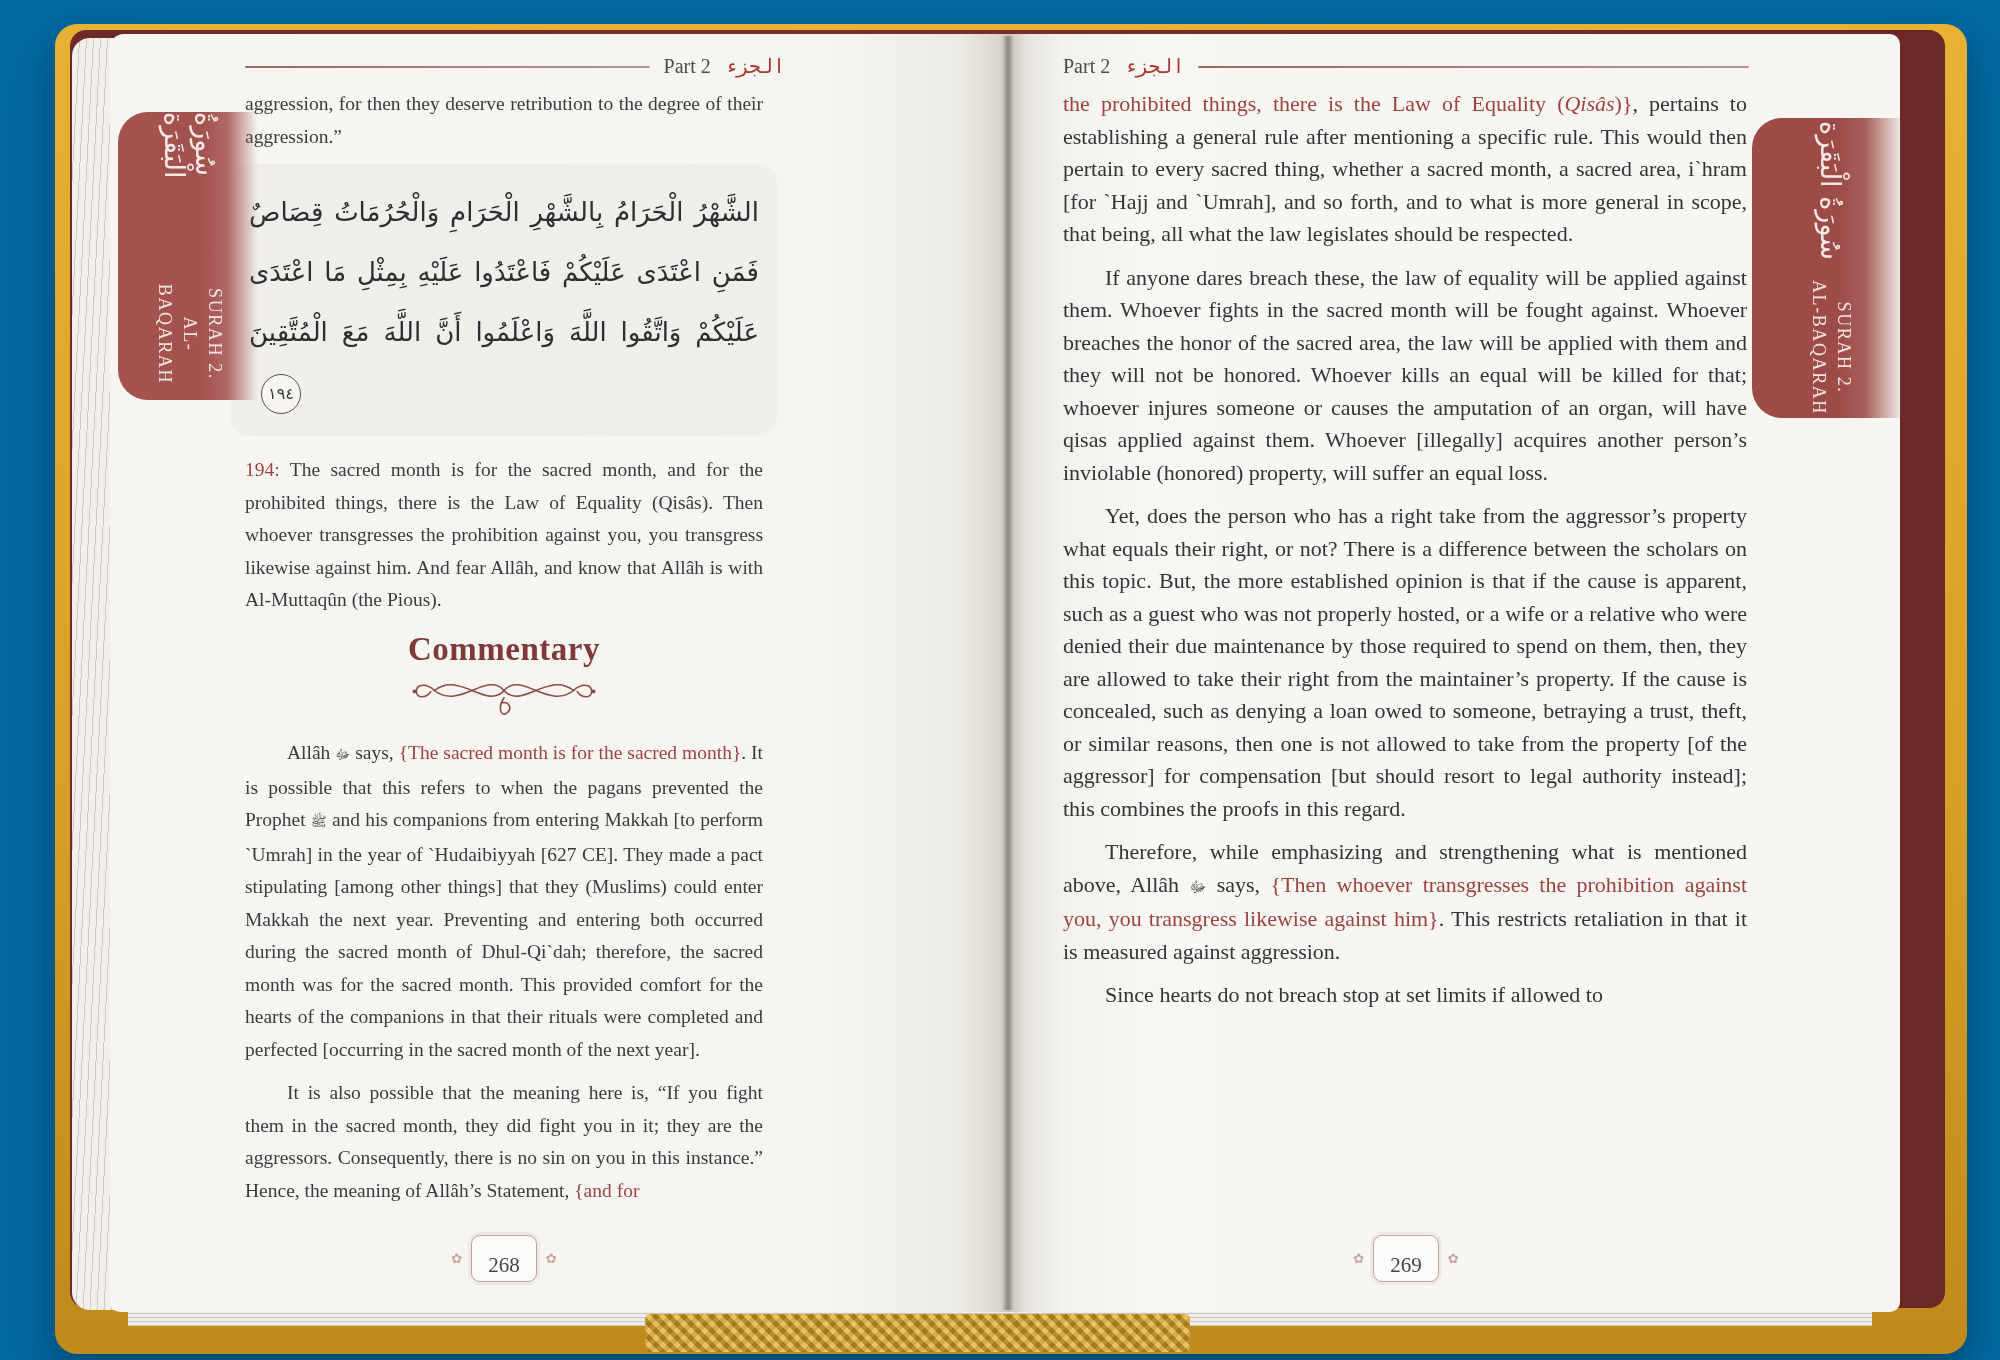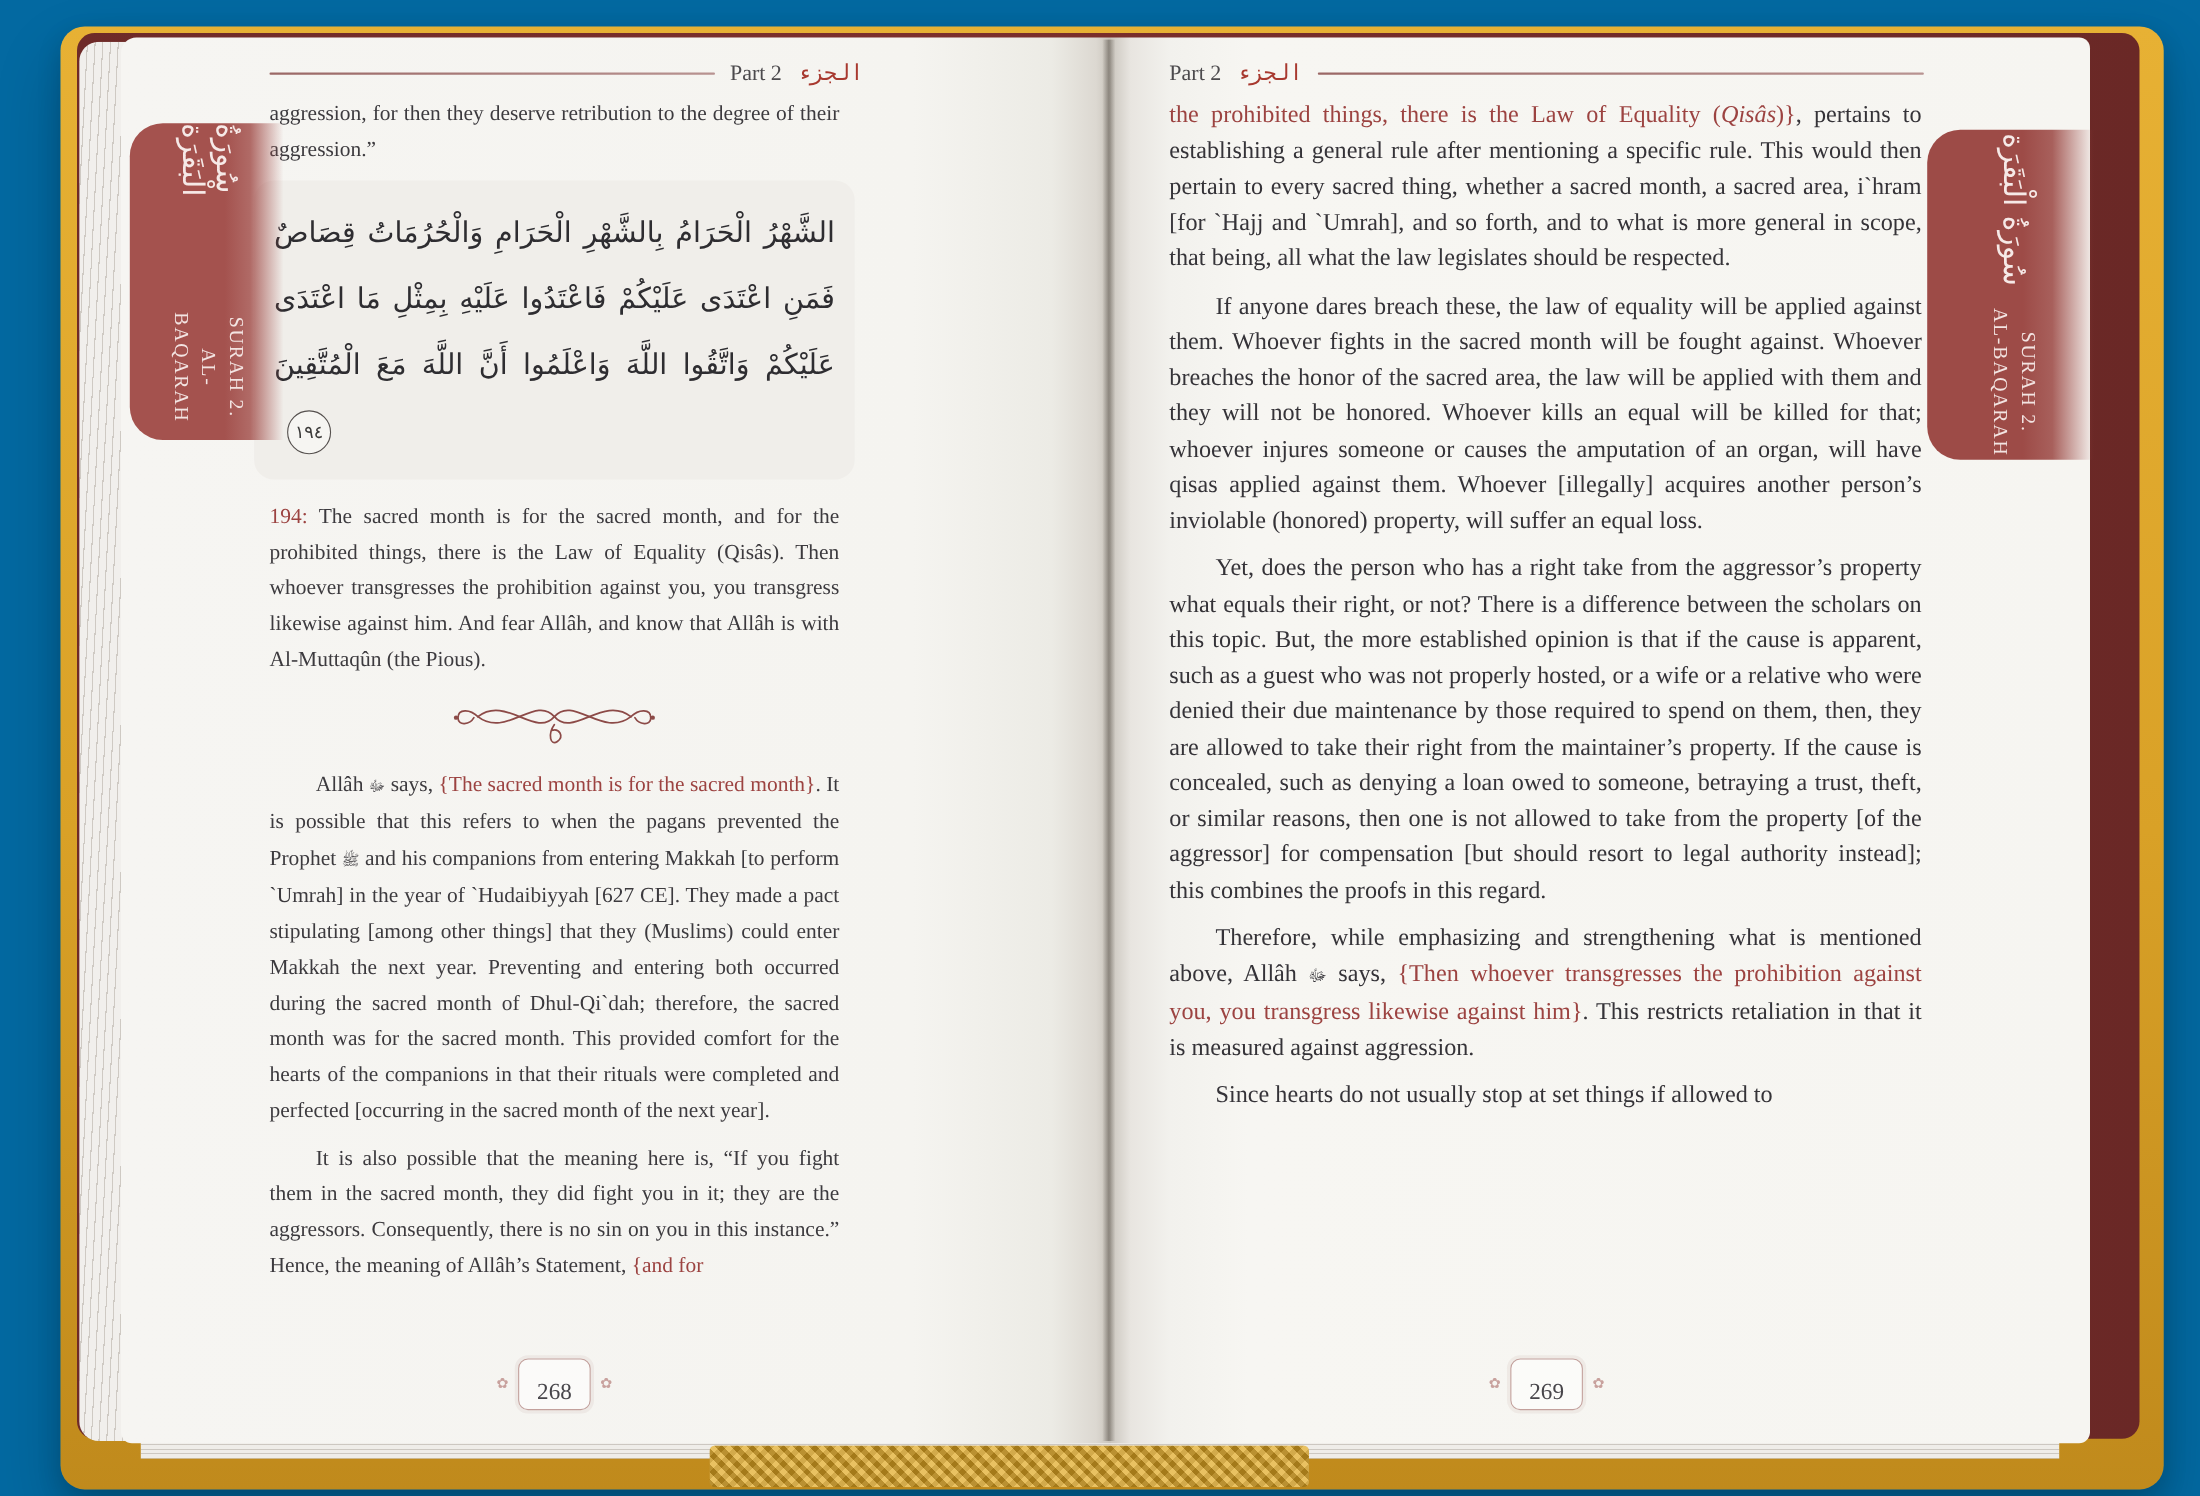--- a/index.html
+++ b/index.html
@@ -90,20 +90,21 @@
 
     <div class="col lcol">
       <p class="para"><span class="sg-n">aggression, for then they deserve retribution to the degree of their aggression.”</span></p>
 
       <div class="verse-box">
         <div class="verse-text" dir="rtl"><span>الشَّهْرُ الْحَرَامُ بِالشَّهْرِ الْحَرَامِ وَالْحُرُمَاتُ قِصَاصٌ فَمَنِ اعْتَدَى عَلَيْكُمْ</span> <span>فَاعْتَدُوا عَلَيْهِ بِمِثْلِ مَا اعْتَدَى عَلَيْكُمْ وَاتَّقُوا اللَّهَ وَاعْلَمُوا أَنَّ اللَّهَ</span> <span>مَعَ الْمُتَّقِينَ</span><span class="v-num">١٩٤</span></div>
       </div>
 
       <p class="para"><span class="sg-r">194: </span><span class="sg-n">The sacred month is for the sacred month, and for the prohibited things, there is the Law of Equality (</span><span class="sg-i">Qisâs</span><span class="sg-n">). Then whoever transgresses the prohibition against you, you transgress likewise against him. And fear Allâh, and know that Allâh is with </span><span class="sg-i">Al-Muttaqûn</span><span class="sg-n"> (the Pious).</span></p>
 
+      <h2 class="heading">Commentary</h2>
       <svg class="flourish" width="212" height="56" viewBox="0 0 230 62">
         <g fill="none" stroke="#8c4a47" stroke-width="1.7" stroke-linecap="round">
           <path d="M38,26 C66,4 96,48 115,26 C134,4 164,48 192,26"></path>
           <path d="M38,26 C66,48 96,4 115,26 C134,48 164,4 192,26"></path>
           <path d="M38,26 C30,18 18,18 18,27 C18,36 30,34 34,27"></path>
           <path d="M192,26 C200,18 212,18 212,27 C212,36 200,34 196,27"></path>
           <path d="M115,34 C108,44 111,56 118,51 C125,46 120,37 112,40"></path>
         </g>
         <circle cx="16" cy="27" r="2.2" fill="#8c4a47"></circle>
         <circle cx="214" cy="27" r="2.2" fill="#8c4a47"></circle>
@@ -125,21 +126,21 @@
       <span class="part">Part 2</span>
       <span class="juz">الجزء</span>
       <div class="rule"></div>
     </div>
 
     <div class="col rcol">
       <p class="para"><span class="sg-r">the prohibited things, there is the Law of Equality (</span><span class="sg-ri">Qisâs</span><span class="sg-r">)}</span><span class="sg-n">, pertains to establishing a general rule after mentioning a specific rule.  This would then pertain to every sacred thing, whether a sacred month, a sacred area, </span><span class="sg-i">i`hram</span><span class="sg-n"> [for </span><span class="sg-i">`Hajj</span><span class="sg-n"> and </span><span class="sg-i">`Umrah</span><span class="sg-n">], and so forth, and to what is more general in scope, that being, all what the law legislates should be respected.</span></p>
       <p class="para ind"><span class="sg-n">If anyone dares breach these, the law of equality will be applied against them.  Whoever fights in the sacred month will be fought against.  Whoever breaches the honor of the sacred area, the law will be applied with them and they will not be honored.  Whoever kills an equal will be killed for that; whoever injures someone or causes the amputation of an organ, will have </span><span class="sg-i">qisas</span><span class="sg-n"> applied against them.  Whoever [illegally] acquires another person’s inviolable (honored) property, will suffer an equal loss.</span></p>
       <p class="para ind"><span class="sg-n">Yet, does the person who has a right take from the aggressor’s property what equals their right, or not?  There is a difference between the scholars on this topic.  But, the more established opinion is that if the cause is apparent, such as a guest who was not properly hosted, or a wife or a relative who were denied their due maintenance by those required to spend on them, then, they are allowed to take their right from the maintainer’s property.  If the cause is concealed, such as denying a loan owed to someone, betraying a trust, theft, or similar reasons, then one is not allowed to take from the property [of the aggressor] for compensation [but should resort to legal authority instead]; this combines the proofs in this regard.</span></p>
       <p class="para ind"><span class="sg-n">Therefore, while emphasizing and strengthening what is mentioned above, Allâh </span><span class="sg-h">ﷻ</span><span class="sg-n"> says, </span><span class="sg-r">{Then whoever transgresses the prohibition against you, you transgress likewise against him}</span><span class="sg-n">.  This restricts retaliation in that it is measured against aggression.</span></p>
-      <p class="para ind"><span class="sg-n">Since hearts do not usually stop at set things if allowed to</span></p>
+      <p class="para ind"><span class="sg-n">Since hearts do not breach stop at set limits if allowed to</span></p>
     </div>
 
     <div class="pg-footer" style="left:53px;width:686px;">
       <span class="pg-orn">✿</span>
       <span class="pg-frame">269</span>
       <span class="pg-orn">✿</span>
     </div>
   </div>
 
   <div class="gutter"></div>

